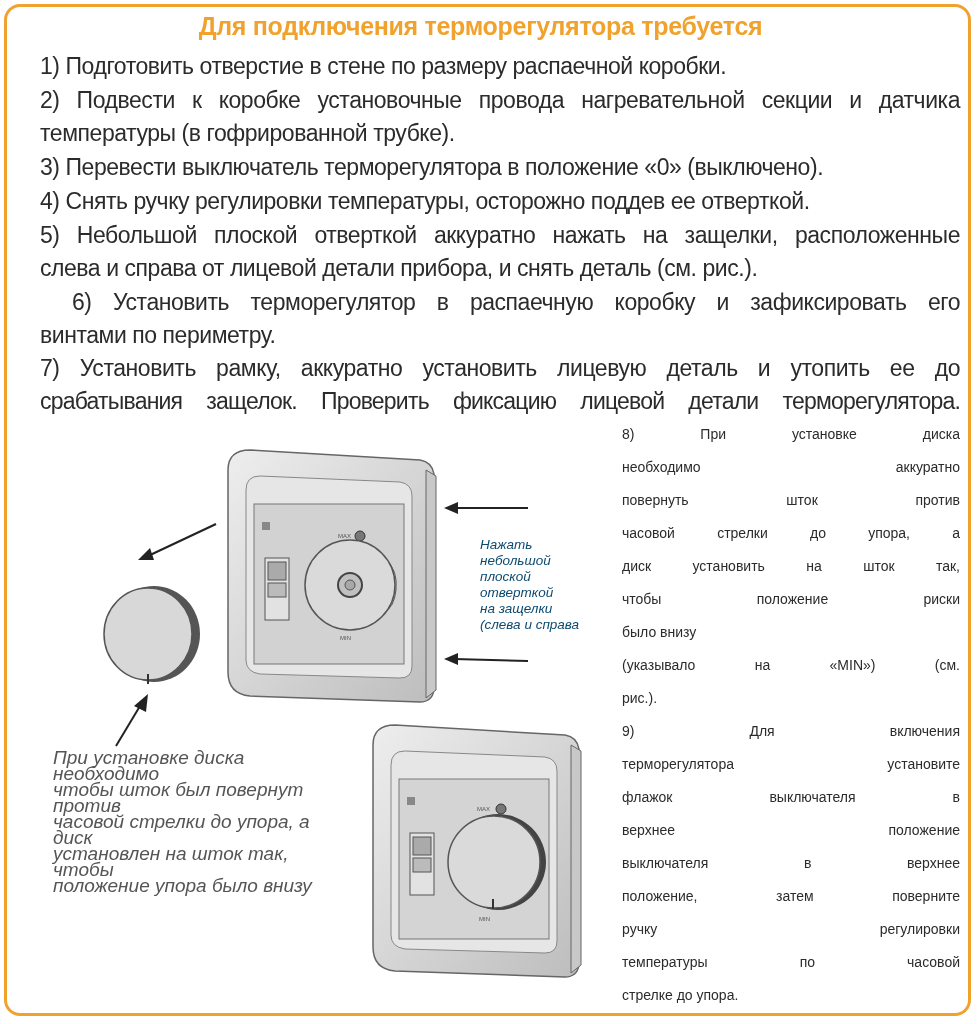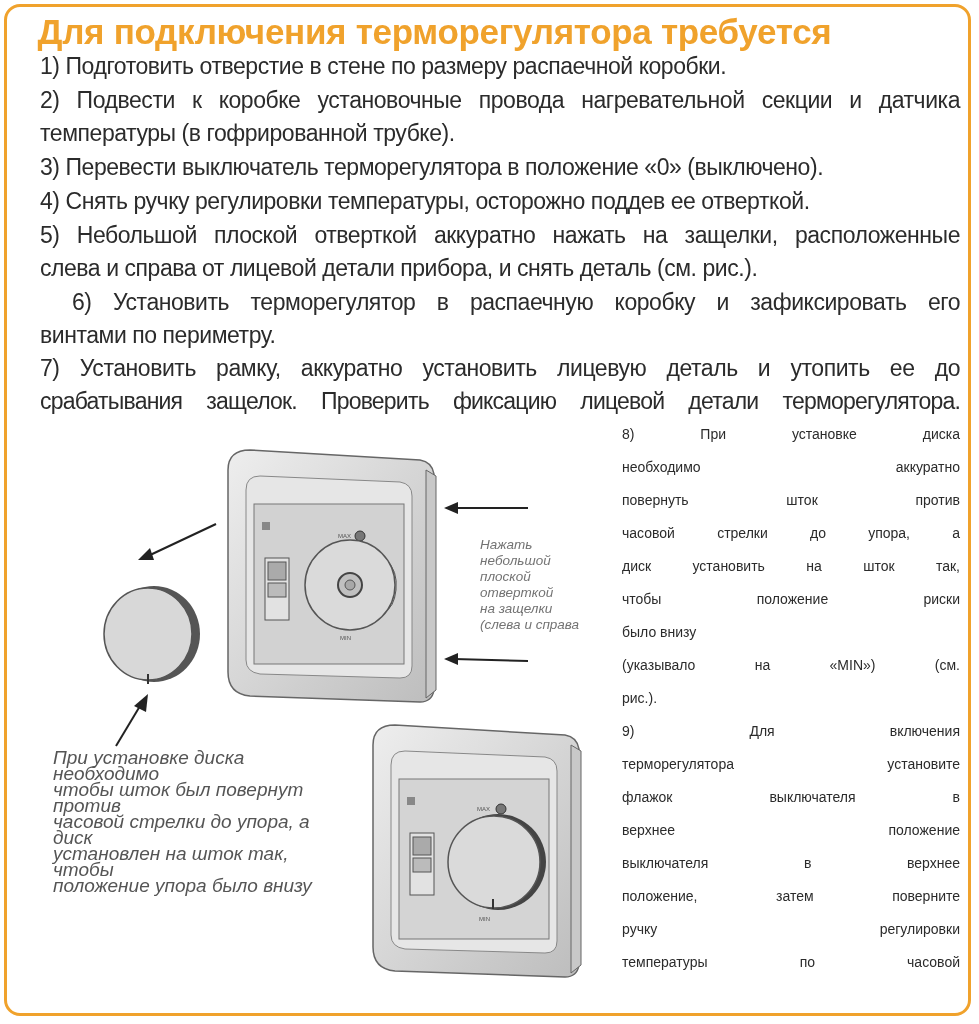--- a/index.html
+++ b/index.html
@@ -3,34 +3,34 @@
 <meta charset="utf-8">
 <style>
   html, body { margin:0; padding:0; background:#ffffff; }
   body { width:979px; height:1024px; position:relative; overflow:hidden; font-family:"Liberation Sans", sans-serif; }
   .frame {
     position:absolute; left:4px; top:4px; width:967px; height:1012px;
     border:3px solid #f0a22c; border-radius:16px; box-sizing:border-box; background:#fff;
   }
   .title {
     position:absolute; left:0; top:12px; width:869px; text-align:center;
-    color:#f0a22c; font-weight:bold; font-size:35px; letter-spacing:-0.3px;
+    color:#f0a22c; font-weight:bold; font-size:25px; letter-spacing:-0.3px;padding-left:46px;
   }
   .para {
     position:absolute; left:40px; width:920px; color:#2b2b2b;
     font-size:23px; line-height:33px; letter-spacing:-0.45px; text-align:justify;
   }
   .right-col {
     position:absolute; left:622px; top:418px; width:338px; color:#2b2b2b;
     font-size:14px; line-height:33px;
   }
   .rline { display:block; text-align:justify; text-align-last:justify; white-space:nowrap; height:33px; }
   .rline.left { text-align-last:left; }
   .caption-right {
-    position:absolute; left:480px; top:537px; width:120px; color:#737373;
+    position:absolute; left:480px; top:537px; width:120px; color:#0c4a6e;
     font-style:italic; font-size:13.5px; line-height:16px;
   }
   .caption-left {
     position:absolute; left:53px; top:750px; width:300px; color:#555;
     font-style:italic; font-size:19px; line-height:16px;
   }
   svg { position:absolute; }
 </style>
 </head>
 <body>
@@ -78,20 +78,21 @@
 </div>
 <div class="right-col" style="top:715px;">
   <span class="rline">9) Для включения</span>
   <span class="rline">терморегулятора установите</span>
   <span class="rline">флажок выключателя в</span>
   <span class="rline">верхнее положение</span>
   <span class="rline">выключателя в верхнее</span>
   <span class="rline">положение, затем поверните</span>
   <span class="rline">ручку регулировки</span>
   <span class="rline">температуры по часовой</span>
+  <span class="rline left">стрелке до упора.</span>
 </div>
 
 <svg style="left:220px;top:440px;" width="230" height="270" viewBox="0 0 230 270">
   <defs>
     <linearGradient id="fr1" x1="0" y1="0" x2="1" y2="1">
       <stop offset="0" stop-color="#eeeeee"></stop>
         <stop offset="1" stop-color="#bdbdbd"></stop>
     </linearGradient>
   </defs>
   <path d="M8 30 Q8 10 30 10 L200 20 Q212 22 214 34 L214 250 Q212 262 200 262 L30 256 Q8 254 8 232 Z" fill="url(#fr1)" stroke="#666" stroke-width="1.5"></path>

